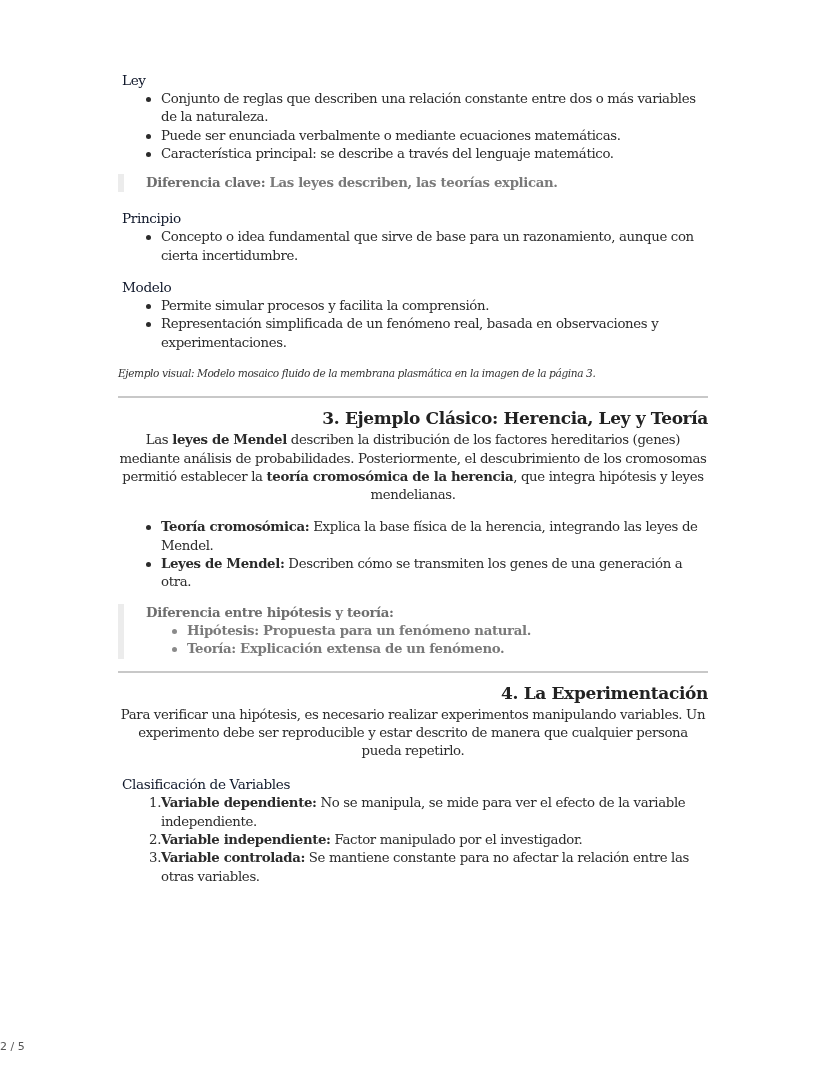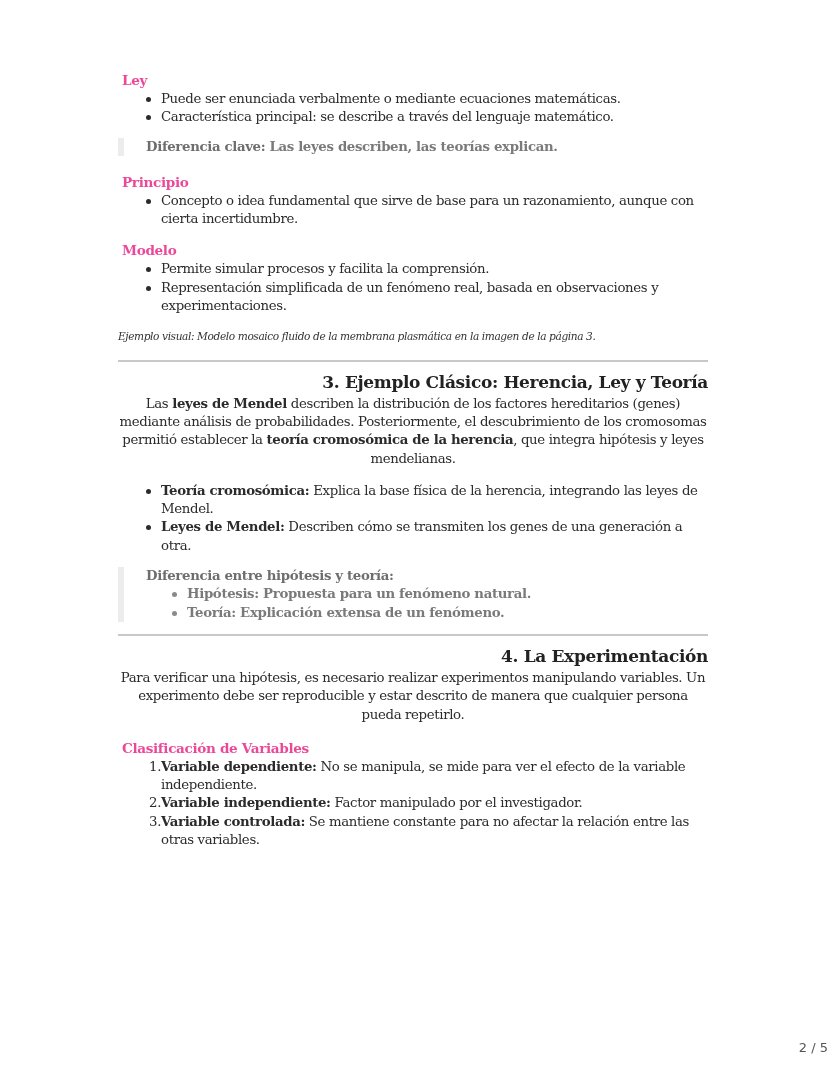--- a/index.html
+++ b/index.html
@@ -18,26 +18,26 @@
     .page {
       position: absolute;
       left: 118px;
       top: 70px;
       width: 590px;
       font-size: 13.3px;
       line-height: 18.3px;
       letter-spacing: -0.35px;
     }
     .subhead {
-      font-weight: bold;
+      font-weight: normal;
       font-size: 13.6px;
       margin: 0;
       padding-left: 4px;
       line-height: 20px;
-      color: #ec4899;
+      color: #0f172a;
     }
     ul, ol {
       margin: 0;
       padding-left: 43px;
     }
     ul li {
       list-style: none;
       position: relative;
     }
     ul li::before {
@@ -110,34 +110,35 @@
     p {
       margin: 0 0 0 0;
       text-align: center;
     }
     .mt14 { margin-top: 14px; }
     .page-number {
       position: absolute;
       left: 0;
       width: 828px;
       top: 1040px;
-      text-align: right;
+      text-align: left;
       font-family: "DejaVu Sans", sans-serif;
-      font-size: 13px;
+      font-size: 11px;
       color: #555;
     }
   </style>
 </head>
 <body>
 
 <div class="page">
 
   <div class="section">
     <div class="subhead">Ley</div>
     <ul>
+      <li>Conjunto de reglas que describen una relación constante entre dos o más variables de la naturaleza.</li>
       <li>Puede ser enunciada verbalmente o mediante ecuaciones matemáticas.</li>
       <li>Característica principal: se describe a través del lenguaje matemático.</li>
     </ul>
     <div class="quote">
       <b>Diferencia clave:</b><span> Las leyes describen, las teorías explican.</span>
     </div>
   </div>
 
   <div class="section">
     <div class="subhead">Principio</div>

